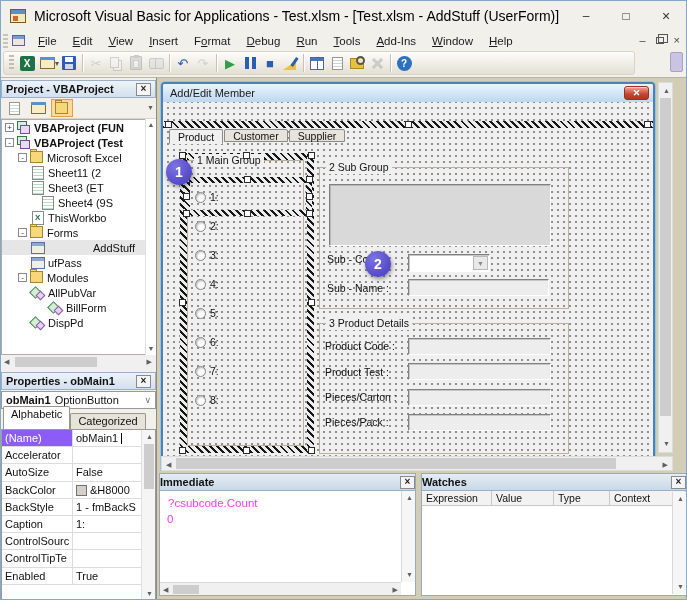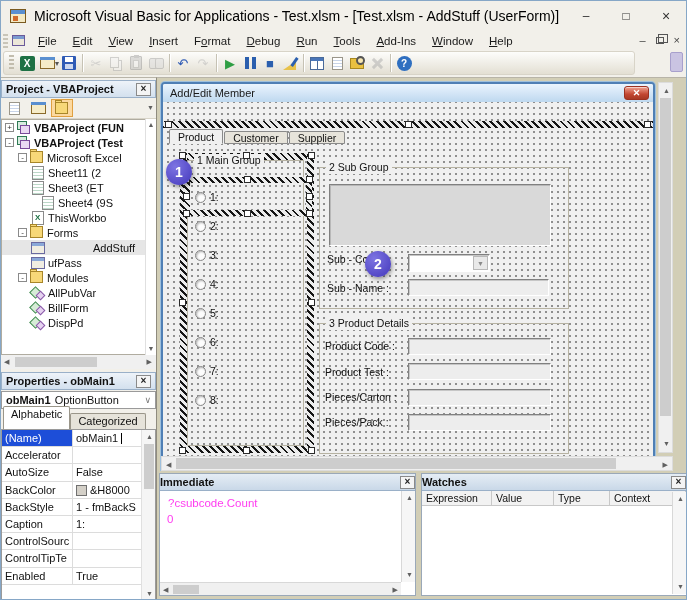--- a/index.html
+++ b/index.html
@@ -96,37 +96,37 @@
   
   .propwrap{position:absolute;left:0;top:294px;width:155px;height:230px}
   .pcombo{position:absolute;left:0;top:19px;width:155px;height:18px;background:#fff;border:1px solid #9a9a9a;display:flex;align-items:center;padding:0 4px;gap:4px}
   .pcombo .chev{margin-left:auto;color:#777;font-size:9px}
   .ptabs{position:absolute;left:0;top:38px;width:155px;height:19px;display:flex;align-items:flex-end;background:#f2f0ea;padding-left:2px}
   .ptab{border:1px solid #9a968a;border-bottom:none;padding:1px 7px 2px;font-size:11px;background:#e6e3da;border-radius:2px 2px 0 0}
   .ptab.act{background:#fff;padding-bottom:9px;position:relative;z-index:2}
   .pgrid{position:absolute;left:0;top:57px;width:155px;height:173px;background:#fff;border:1px solid #9a9a9a;overflow:hidden}
   .prow{display:flex;height:17.2px;border-bottom:1px solid #dcdcdc;font-size:11px}
   .pname{width:71px;flex:none;border-right:1px solid #dcdcdc;padding:2px 0 0 3px;white-space:nowrap;overflow:hidden}
-  .pname.psel{background:#1d4ed8;color:#fff}
+  .pname.psel{background:#8b5cf6;color:#fff}
   .pval{flex:1;padding:2px 0 0 3px;white-space:nowrap;overflow:hidden;display:flex;align-items:flex-start;gap:3px}
   .swatch{width:11px;height:11px;background:#d4d0c8;border:1px solid #707070;flex:none;margin-top:1px}
   .caret{display:inline-block;width:1px;height:11px;background:#000;margin-top:1px}
   .pvscroll{position:absolute;right:1px;top:58px;width:14px;height:171px;background:#f5f5f5;border-left:1px solid #e0e0e0}
   .pvscroll .arr.u{position:absolute;top:3px;left:4px}.pvscroll .arr.d{position:absolute;bottom:3px;left:4px}
   .pvthumb{position:absolute;left:2px;top:14px;width:10px;height:45px;background:#cdcdcd}
 
   
   .mdi{position:absolute;left:155px;top:76px;width:532px;height:524px;background:#d2ceb6;border-top:1px solid #b8b4a8;border-left:1px solid #8f8b7e}
   .designer{position:absolute;left:160px;top:81px;width:494px;height:389px;border:2px solid #4f7fb5;border-radius:4px 4px 0 0;background:#f0f0f0;box-shadow:0 0 0 1px #9ec0dd}
   .ftb{height:18px;background:linear-gradient(#eaf4fe,#bed8ef);border-radius:2px 2px 0 0;display:flex;align-items:center;padding:0 4px 0 7px;font-size:11px;color:#1a1a1a}
   .fclose{margin-left:auto;width:25px;height:14px;border:1px solid #9c3020;border-radius:3px;background:linear-gradient(#f2a492,#c24632 60%,#a83824);color:#fff;font-size:9px;font-weight:bold;display:flex;align-items:center;justify-content:center;box-shadow:inset 0 1px 0 rgba(255,255,255,.5)}
   .fclient{position:relative;width:490px;height:367px;overflow:hidden;background-color:#f0f0f0;background-image:radial-gradient(#8f8f8f .9px,transparent 1.2px);background-size:6px 6px;background-position:2px 3px}
   .hatch{background:repeating-linear-gradient(45deg,#161616 0 2px,#ececec 2px 5px)}
   .hd{position:absolute;width:7px;height:7px;background:#fff;border:1px solid #2a2a2a;z-index:5}
-  .dtabs{position:absolute;left:6px;top:27px;display:flex;align-items:flex-end;z-index:3}
+  .dtabs{position:absolute;left:6px;top:27px;display:flex;align-items:flex-start;z-index:3}
   .dtab{border:1px solid #8a8a8a;background:#e7e4db;font-size:10.5px;padding:0 8px;height:13px;line-height:12px;border-radius:2px 2px 0 0;margin-right:1px}
   .dtab.act{background:#f0f0f0;height:15px;line-height:14px;border-bottom-color:#f0f0f0;position:relative;z-index:4}
   .frame{position:absolute;border:1px solid #b6b2a2}
   .frame .lbl{position:absolute;top:-7px;left:6px;background:#f0f0f0;padding:0 3px;font-size:10.5px;line-height:13px;white-space:nowrap}
   .badge{position:absolute;width:26px;height:26px;border-radius:50%;background:radial-gradient(circle at 35% 30%,#7d74e2,#5348c6 72%);color:#fff;font-weight:bold;font-size:14px;display:flex;align-items:center;justify-content:center;box-shadow:1px 2px 4px rgba(0,0,0,.4);z-index:8}
   .optrow{position:absolute;display:flex;align-items:center;gap:4px;height:14px;z-index:2}
   .radio{width:11px;height:11px;border-radius:50%;background:#fdfdfd;border:1px solid #858585;box-shadow:inset 1px 1px 2px #b5b5b5;flex:none}
   .optlbl{font-size:10.5px;line-height:13px}
   .sunk{background:#ededed;border:1px solid;border-color:#808080 #fff #fff #808080;box-shadow:inset 1px 1px 0 #c6c6c6}
   .listbox{position:absolute;left:166px;top:82px;width:222px;height:62px;background:#d9d9d9;border:1px solid;border-color:#808080 #fff #fff #808080;box-shadow:inset 1px 1px 0 #b8b8b8}
@@ -327,21 +327,21 @@
         </div>
         <div class="trow" style="padding-left: 16px;">
           <span class="expbox">-</span>
           <span class="ti ti-folder"></span>
           <span>Modules</span>
         </div>
         <div class="trow" style="padding-left: 29px;">
           <span class="ti ti-module"></span>
           <span>AllPubVar</span>
         </div>
-        <div class="trow" style="padding-left: 29px;">
+        <div class="trow" style="padding-left: 47px;">
           <span class="ti ti-module"></span>
           <span>BillForm</span>
         </div>
         <div class="trow" style="padding-left: 29px;">
           <span class="ti ti-module"></span>
           <span>DispPd</span>
         </div>
       </div>
     <div class="tvscroll">
       <span class="arr">▲</span>

